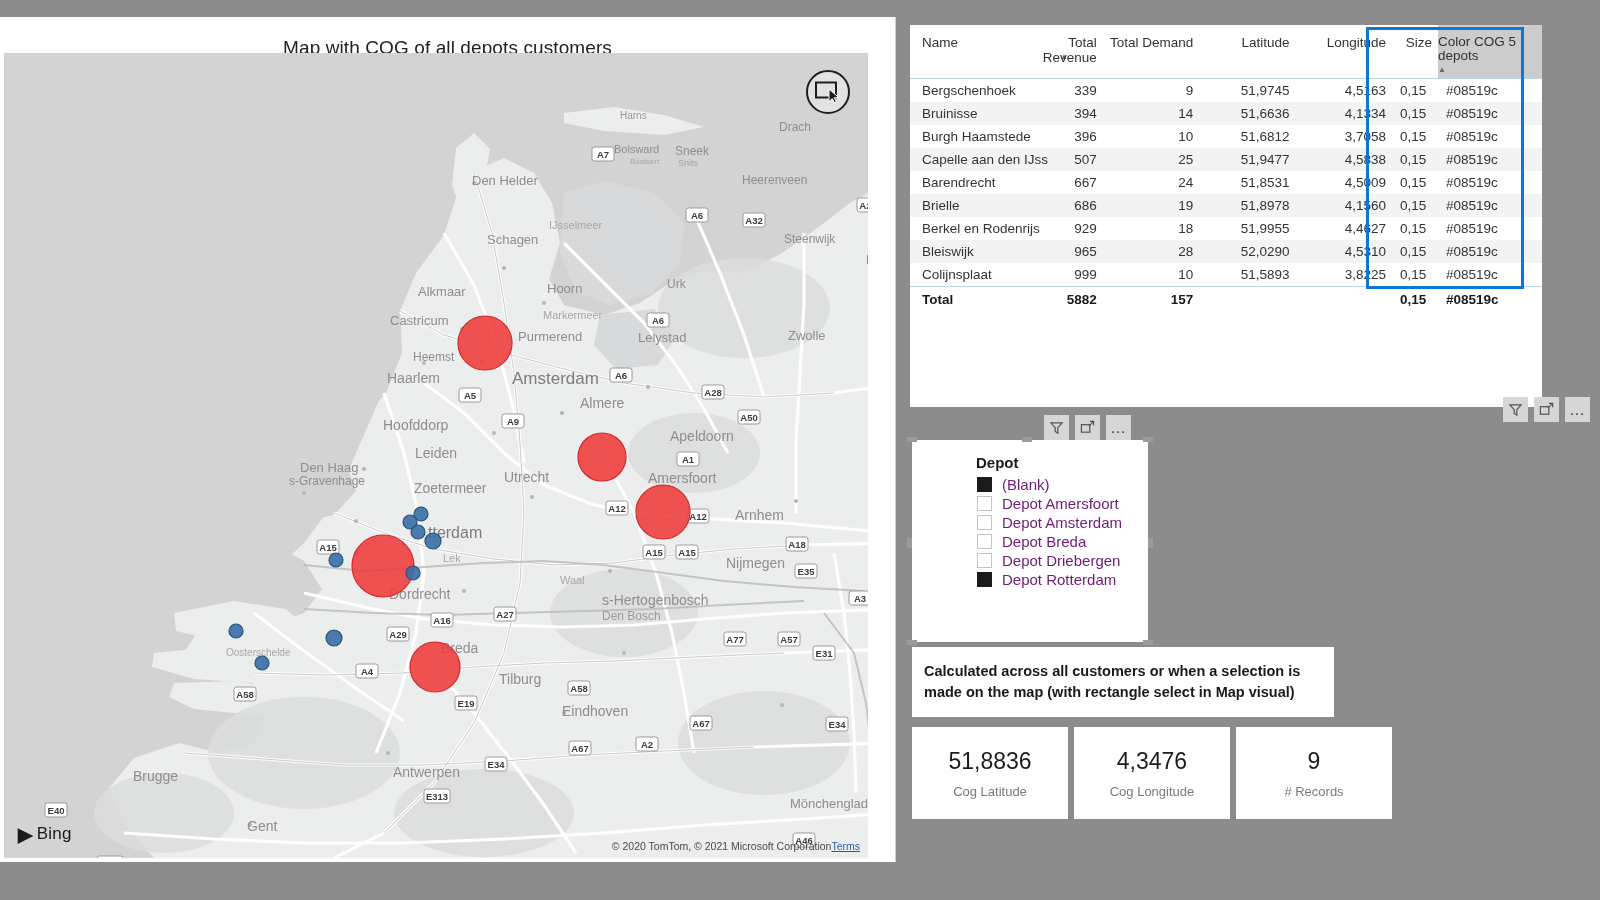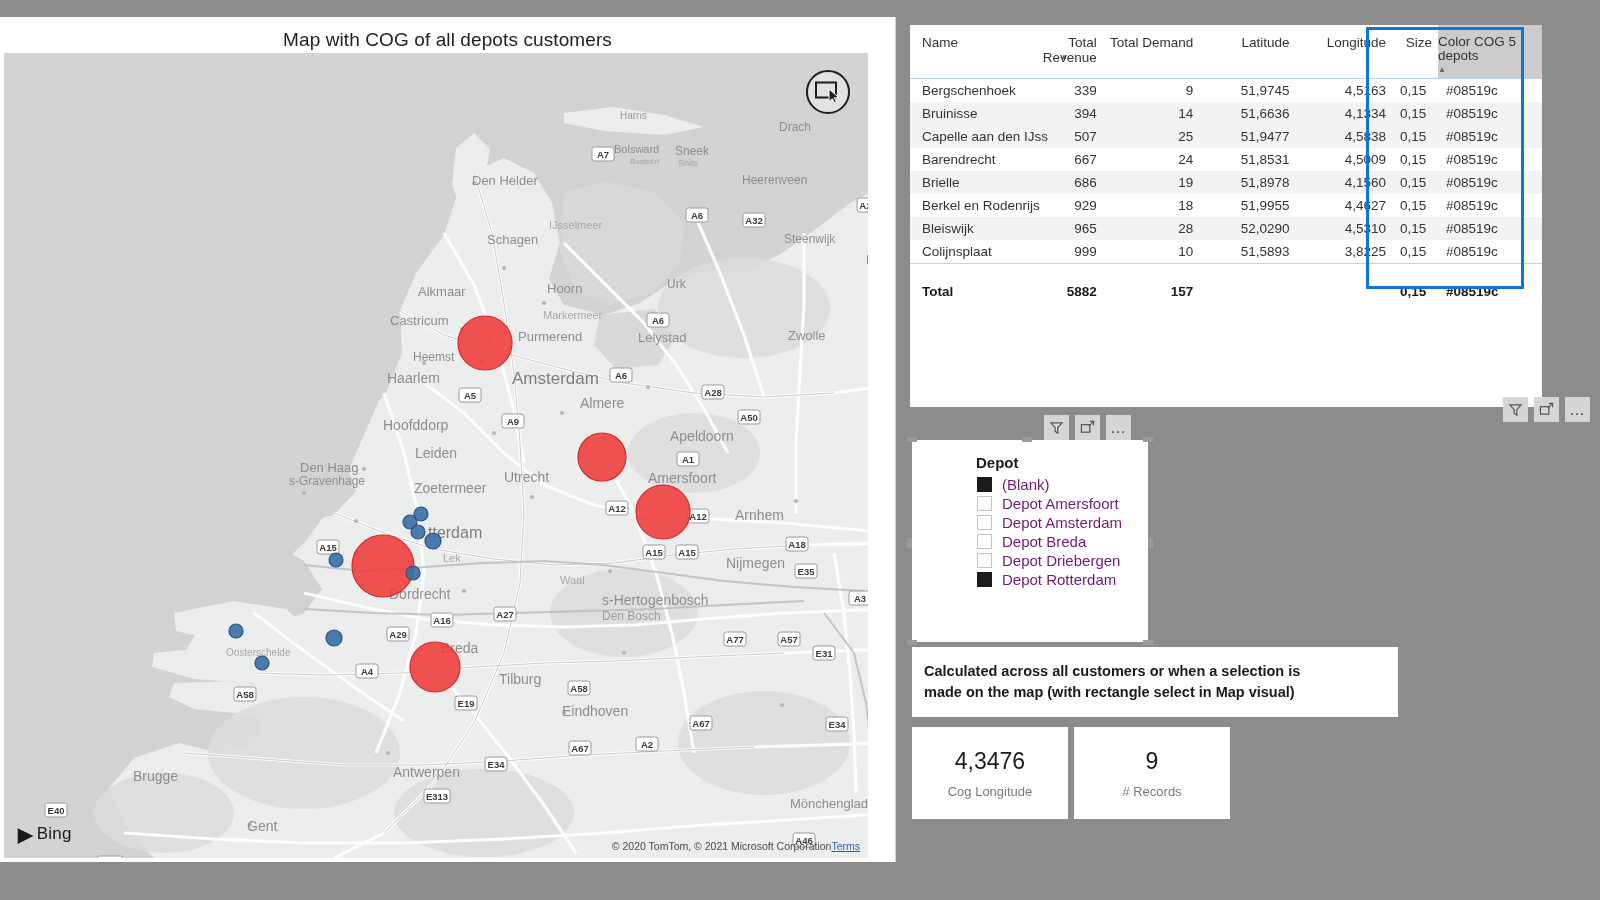--- a/index.html
+++ b/index.html
@@ -14,21 +14,21 @@
   
   .page-top-band { position: absolute; left:0; top:0; width:1600px; height:17px; background:#8c8c8c; }
   .page-bottom-band { position: absolute; left:0; top:862px; width:1600px; height:38px; background:#8c8c8c; }
 
   
   .map-visual {
     position: absolute; left: 0px; top: 17px; width: 896px; height: 845px;
     background: #ffffff; border-right: 1px solid #cfcfcf;
   }
   .map-title {
-    position: absolute; left:0; top:0; width: 100%; height: 45px;
+    position: absolute; left:0; top:8px; width: 100%; height: 45px;
     display: flex; align-items: center; justify-content: center;
     font-size: 19px; color: #222222; letter-spacing: .1px;
   }
   .map-canvas {
     position: absolute; left: 4px; top: 36px; width: 864px; height: 805px;
     overflow: hidden; background: #fdba74;
   }
   .map-canvas svg { display:block; }
   .bing-logo {
     position: absolute; left: 14px; bottom: 14px;
@@ -66,21 +66,21 @@
   .tbl th .sortmark { display:block; font-size:8px; line-height:9px; color:#666; margin-top:2px; }
   .tbl th.c-name .sortmark { text-align:left; padding-left:138px; }
   .tbl thead tr { border-bottom: 1.6px solid #b8d4ea; }
   .tbl td {
     font-size: 13.5px; color: #333333; text-align: right;
     padding: 4px 6px; height: 20.6px; white-space: nowrap;
   }
   .tbl td.c-name { text-align:left; padding-left: 12px; }
   .tbl tbody tr.alt td { background: #f3f3f3; }
   .tbl tfoot tr { border-top: 1.6px solid #b8d4ea; }
-  .tbl tfoot td { font-weight: bold; font-size:13.5px; color:#1a1a1a; padding-top:20px; padding-bottom:5px; }
+  .tbl tfoot td { font-weight: bold; font-size:13.5px; color:#1a1a1a; padding-top:5px; padding-bottom:5px; }
   .col-size  { width: 46px; }
   .col-color { width: 104px; }
   .tbl th.c-color {
     text-align:left; background:#cccccc; padding-left:0; padding-right:4px;
     line-height: 14px;
   }
   .tbl th.c-color .sortmark { text-align:left; }
   .tbl td.c-size  { text-align:left; padding-left:8px; }
   .tbl td.c-color { text-align:left; padding-left:8px; }
   .col-sel-border {
@@ -106,21 +106,21 @@
     position:absolute; background:#9b9b9b; width:10px; height:5px;
   }
   .slicer-title { font-size: 15px; font-weight: bold; color:#1a1a1a; padding: 14px 0 4px 16px; }
   .slicer-item { display:flex; align-items:center; gap:10px; padding: 1px 0 1px 17px; }
   .chk { width: 15px; height: 15px; border: 1.5px solid #c4c4c4; background:#ffffff; flex:0 0 auto; }
   .chk.on { background:#1a1a1a; border-color:#1a1a1a; }
   .slicer-label { font-size: 15px; color: #701a75; }
 
   
   .note-card {
-    position:absolute; left: 16px; top: 630px; width: 486px; height: 70px;
+    position:absolute; left: 16px; top: 630px; width: 422px; height: 70px;
     background:#ffffff; display:flex; align-items:center;
   }
   .note-text { font-size: 14.5px; font-weight: bold; color:#1a1a1a; line-height: 21px; padding: 0 12px 0 12px; }
 
   
   .kpi-row { position:absolute; left: 16px; top: 710px; display:flex; gap: 6px; }
   .kpi-card {
     width: 156px; height: 92px; background:#ffffff;
     display:flex; flex-direction:column; align-items:center; justify-content:center; gap: 9px;
   }
@@ -530,20 +530,29 @@
             </tr>
             <tr class="alt">
               <td class="c-name">Bruinisse</td>
               <td>394</td>
               <td>14</td>
               <td>51,6636</td>
               <td>4,1334</td>
               <td class="c-size">0,15</td>
               <td class="c-color">#08519c</td>
             </tr>
+            <tr>
+              <td class="c-name">Burgh Haamstede</td>
+              <td>396</td>
+              <td>10</td>
+              <td>51,6812</td>
+              <td>3,7058</td>
+              <td class="c-size">0,15</td>
+              <td class="c-color">#08519c</td>
+            </tr>
             <tr class="alt">
               <td class="c-name">Capelle aan den IJss</td>
               <td>507</td>
               <td>25</td>
               <td>51,9477</td>
               <td>4,5838</td>
               <td class="c-size">0,15</td>
               <td class="c-color">#08519c</td>
             </tr>
             <tr>
@@ -678,20 +687,24 @@
 
     <div class="note-card">
       <div class="note-text">
         <div>Calculated across all customers or when a selection is</div>
         <div>made on the map (with rectangle select in Map visual)</div>
       </div>
     </div>
 
     <div class="kpi-row" id="kpi-row">
         <div class="kpi-card">
+          <div class="kpi-value">51,8836</div>
+          <div class="kpi-label">Cog Latitude</div>
+        </div>
+        <div class="kpi-card">
           <div class="kpi-value">4,3476</div>
           <div class="kpi-label">Cog Longitude</div>
         </div>
         <div class="kpi-card">
           <div class="kpi-value">9</div>
           <div class="kpi-label"># Records</div>
         </div>
       </div>
 
   </div>

